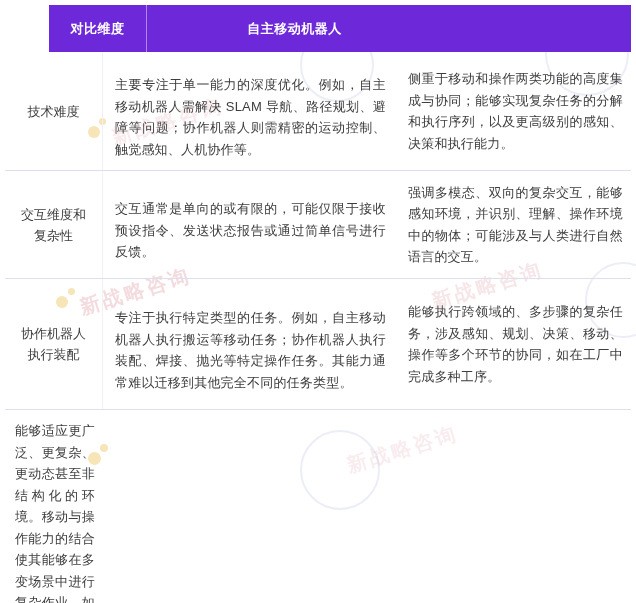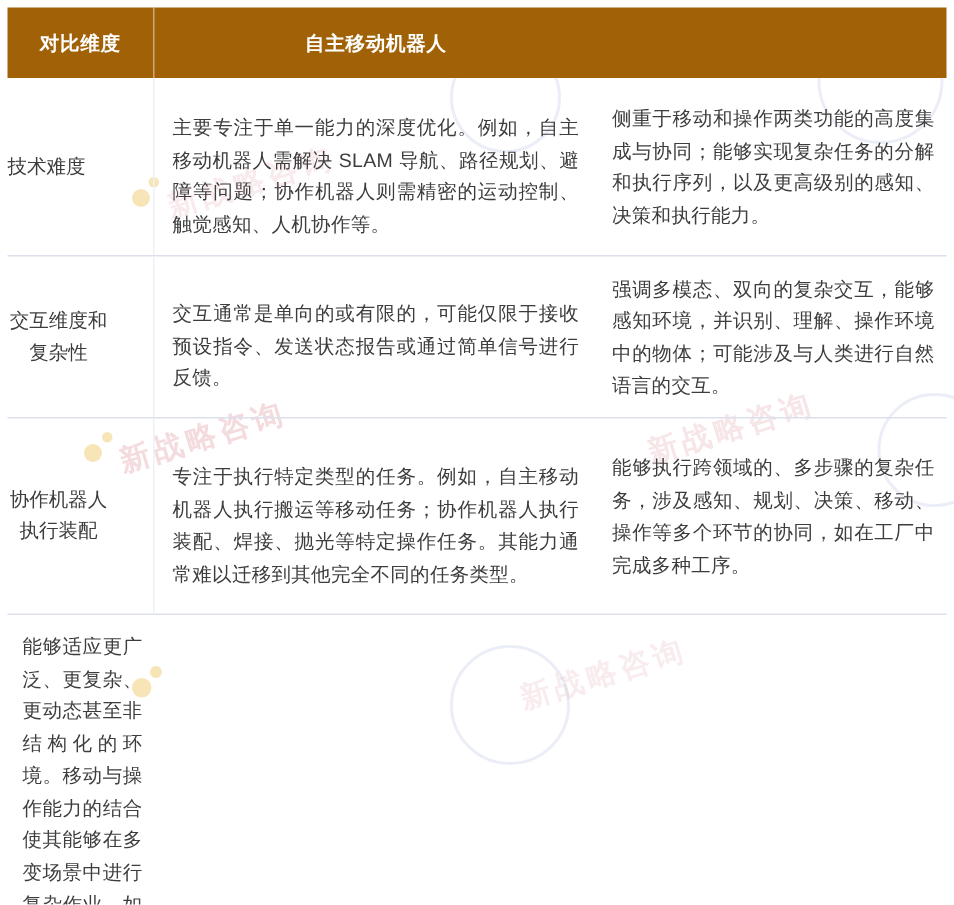--- a/index.html
+++ b/index.html
@@ -7,37 +7,36 @@
     width:636px;height:603px;overflow:hidden;position:relative;
     font-family:"Liberation Sans","DejaVu Sans",sans-serif;
     -webkit-font-smoothing:antialiased;
   }
   .table-wrap{
     position:absolute;left:5px;top:5px;width:626px;
     border-bottom:2px solid #a9b3d0;
   }
   .hdr{
     display:grid;grid-template-columns:98px 295px 233px;
-    background:#a16207;color:#ffffff;height:47px;
+    background:#6d28d9;color:#ffffff;height:47px;margin-left:44px;
   }
   .hdr-cell{
     display:flex;align-items:center;justify-content:center;
     font-size:13px;font-weight:bold;letter-spacing:.5px;
   }
   .hdr-cell.first{border-right:1px solid rgba(255,255,255,.45);}
   .trow{
     display:grid;grid-template-columns:98px 295px 233px;
     border-bottom:1px solid #dcdfec;
     color:#3d3d3d;font-size:13px;
   }
   .trow:last-child{border-bottom:none;}
   .dim-cell{
-    display:flex;align-items:center;
+    display:flex;align-items:center;justify-content:center;
     border-right:1px solid #eff1f6;
-    font-family:Liberation Mono, monospace;
   }
   .dim-cell span{display:block;max-width:68px;text-align:center;line-height:21px;}
   .txt-cell{
     display:flex;align-items:center;
   }
   .txt-cell p{
     margin:0;line-height:21.5px;letter-spacing:.2px;text-align:justify;
   }
   .c2{padding:22px 12px 10px 12px;}
   .c3{padding:10px 8px 10px 10px;}

